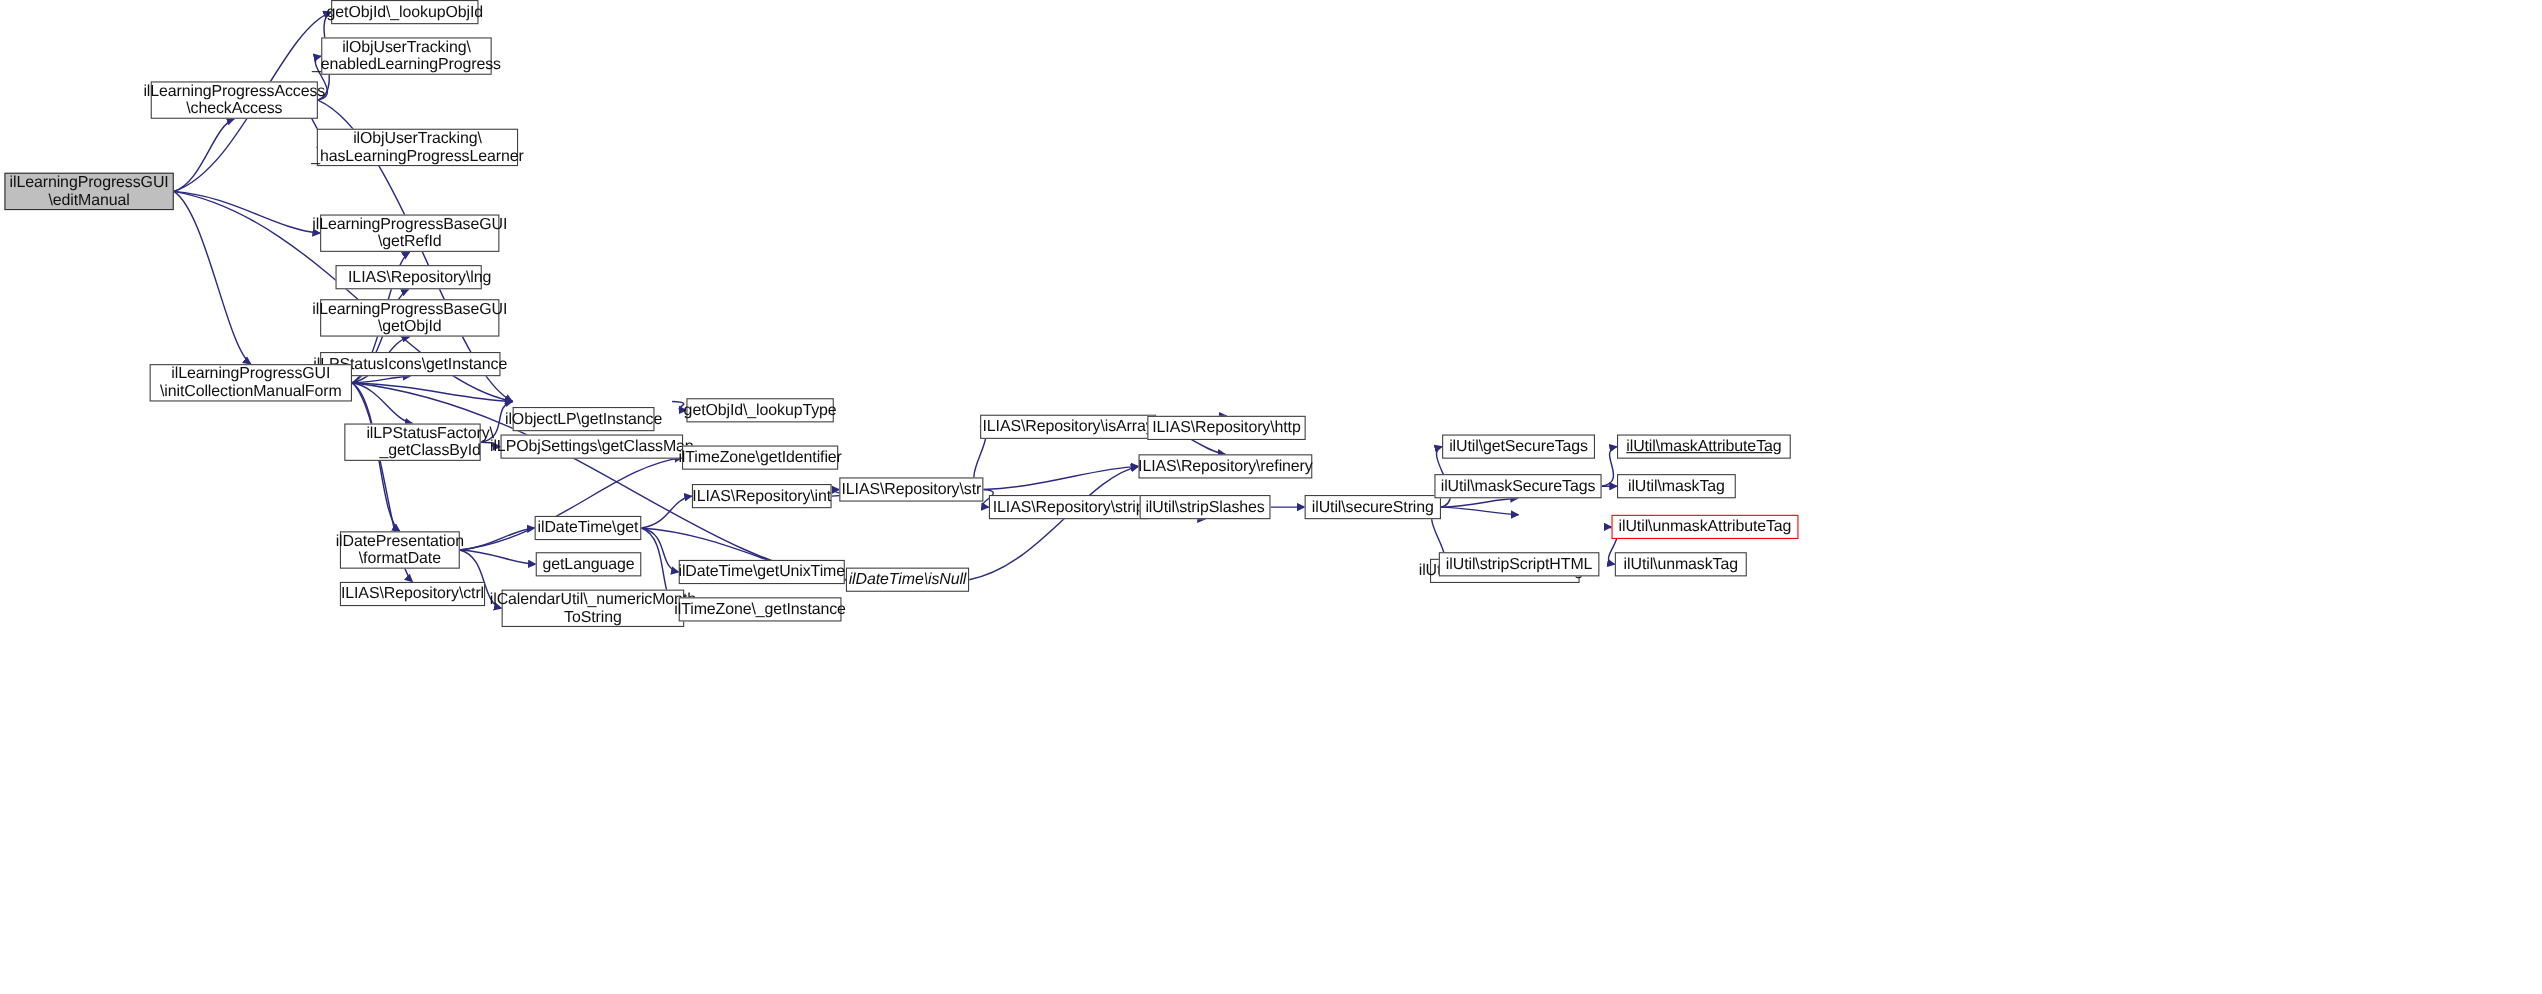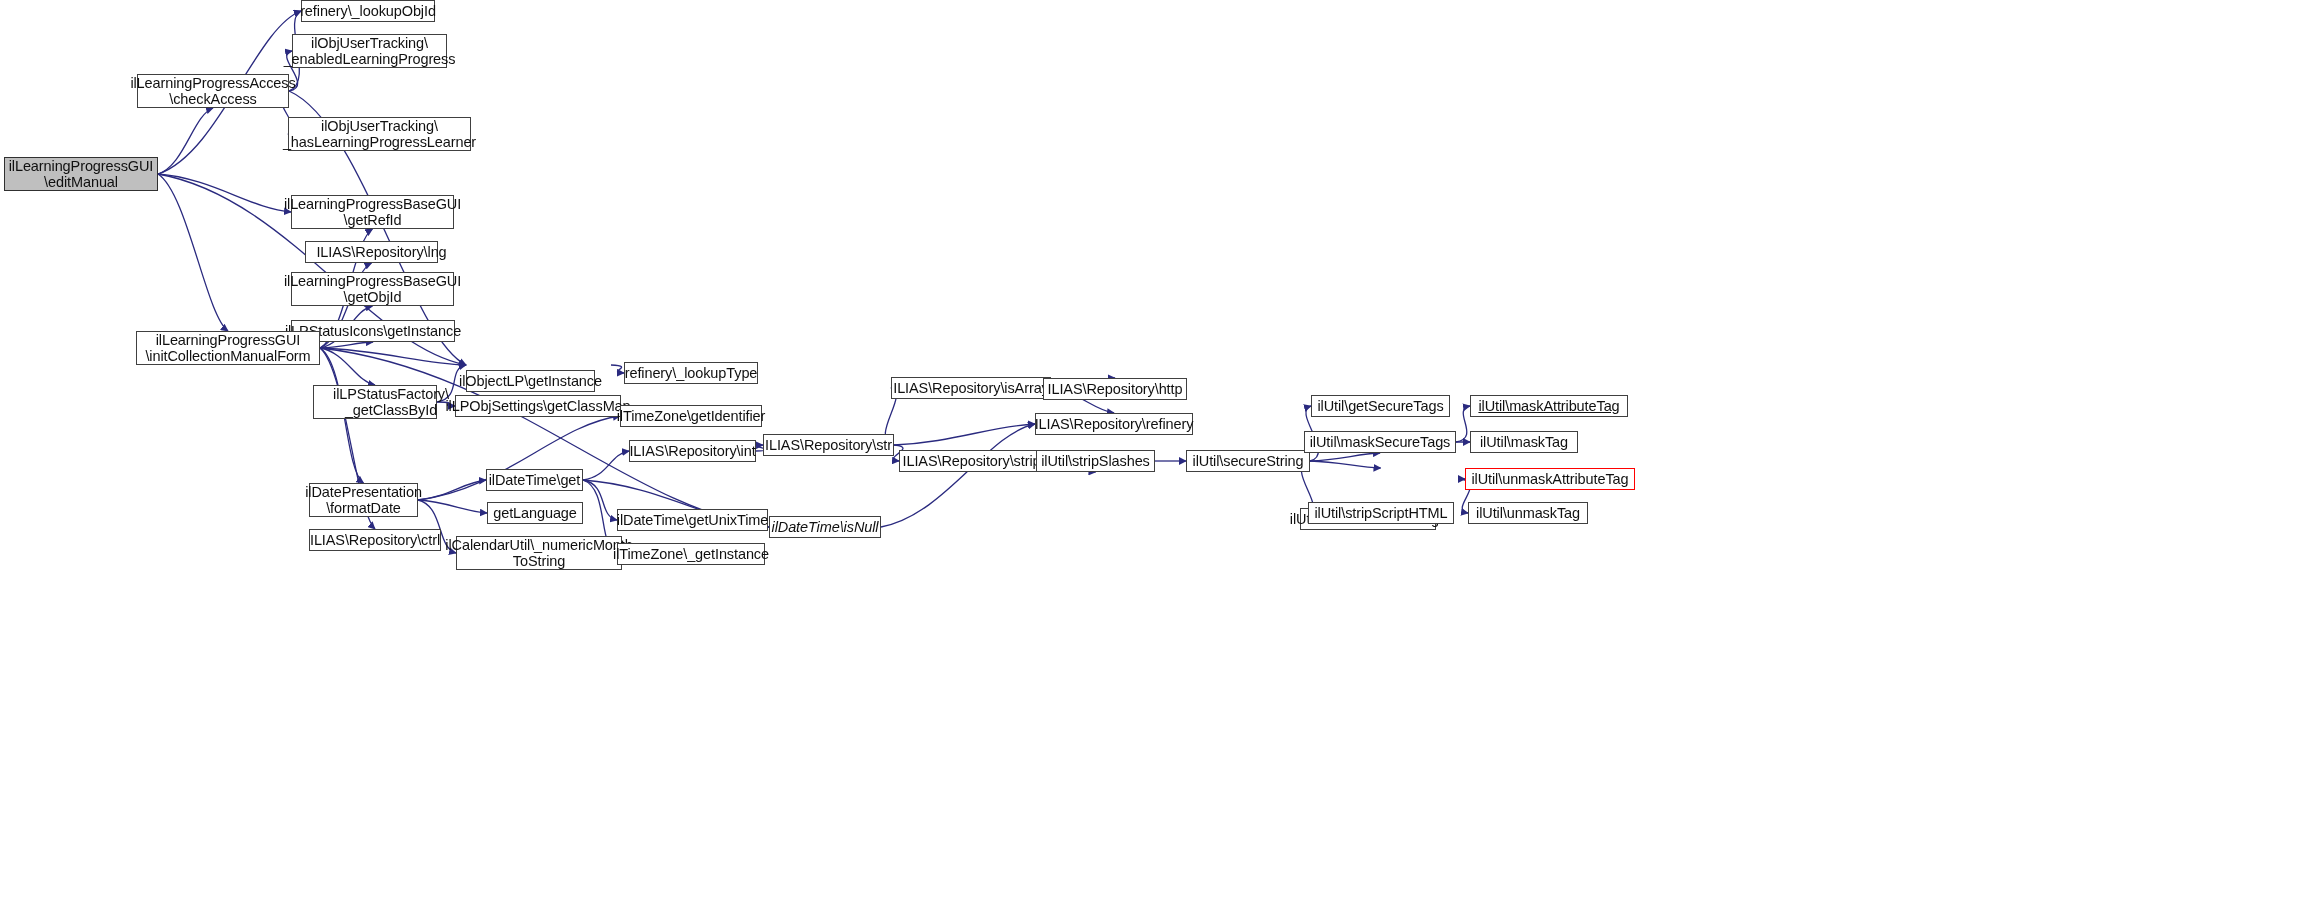--- a/index.html
+++ b/index.html
@@ -102,38 +102,38 @@
       <path d="M 1456 442 C 1482 437.68, 1450.5 409.6, 1470 406" fill="none" stroke="#2a2a7f" stroke-width="1.3" marker-end="url(#arrow)"></path>
       <path d="M 1456 442 C 1482 442, 1450.5 442, 1470 442" fill="none" stroke="#2a2a7f" stroke-width="1.3" marker-end="url(#arrow)"></path>
       <path d="M 1461 479 C 1487 479, 1445.5 479, 1465 479" fill="none" stroke="#2a2a7f" stroke-width="1.3" marker-end="url(#arrow)"></path>
       <path d="M 1461 479 C 1487 483.08, 1448.5 509.6, 1468 513" fill="none" stroke="#2a2a7f" stroke-width="1.3" marker-end="url(#arrow)"></path>
     </svg>
   <div id="node-layer">
       <div class="node root" style="left: 4px; top: 157px; width: 154px; height: 34px;">ilLearningProgressGUI
 \editManual</div>
       <div class="node" style="left: 137px; top: 74px; width: 152px; height: 34px;">ilLearningProgressAccess
 \checkAccess</div>
-      <div class="node" style="left: 301px; top: 0px; width: 134px; height: 22px;">refinery\_lookupObjId</div>
+      <div class="node" style="left: 301px; top: 0px; width: 134px; height: 22px;">getObjId\_lookupObjId</div>
       <div class="node" style="left: 292px; top: 34px; width: 155px; height: 34px;">ilObjUserTracking\
 _enabledLearningProgress</div>
       <div class="node" style="left: 288px; top: 117px; width: 183px; height: 34px;">ilObjUserTracking\
 _hasLearningProgressLearner</div>
       <div class="node" style="left: 291px; top: 195px; width: 163px; height: 34px;">ilLearningProgressBaseGUI
 \getRefId</div>
       <div class="node" style="left: 305px; top: 241px; width: 133px; height: 22px; padding-left: 20px;">ILIAS\Repository\lng</div>
       <div class="node" style="left: 291px; top: 272px; width: 163px; height: 34px;">ilLearningProgressBaseGUI
 \getObjId</div>
       <div class="node" style="left: 291px; top: 320px; width: 164px; height: 22px;">ilLPStatusIcons\getInstance</div>
       <div class="node" style="left: 136px; top: 331px; width: 184px; height: 34px;">ilLearningProgressGUI
 \initCollectionManualForm</div>
       <div class="node" style="left: 313px; top: 385px; width: 124px; height: 34px; padding-left: 32px;">ilLPStatusFactory\
 _getClassById</div>
       <div class="node" style="left: 466px; top: 370px; width: 129px; height: 22px;">ilObjectLP\getInstance</div>
       <div class="node" style="left: 455px; top: 395px; width: 166px; height: 22px;">ilLPObjSettings\getClassMap</div>
-      <div class="node" style="left: 624px; top: 362px; width: 134px; height: 22px;">refinery\_lookupType</div>
+      <div class="node" style="left: 624px; top: 362px; width: 134px; height: 22px;">getObjId\_lookupType</div>
       <div class="node" style="left: 620px; top: 405px; width: 142px; height: 22px;">ilTimeZone\getIdentifier</div>
       <div class="node" style="left: 629px; top: 440px; width: 127px; height: 22px;">ILIAS\Repository\int</div>
       <div class="node" style="left: 486px; top: 469px; width: 97px; height: 22px;">ilDateTime\get</div>
       <div class="node" style="left: 309px; top: 483px; width: 109px; height: 34px;">ilDatePresentation
 \formatDate</div>
       <div class="node" style="left: 487px; top: 502px; width: 96px; height: 22px;">getLanguage</div>
       <div class="node" style="left: 617px; top: 509px; width: 151px; height: 22px;">ilDateTime\getUnixTime</div>
       <div class="node" style="left: 456px; top: 536px; width: 166px; height: 34px;">ilCalendarUtil\_numericMonth
 ToString</div>
       <div class="node" style="left: 617px; top: 543px; width: 148px; height: 22px;">ilTimeZone\_getInstance</div>

